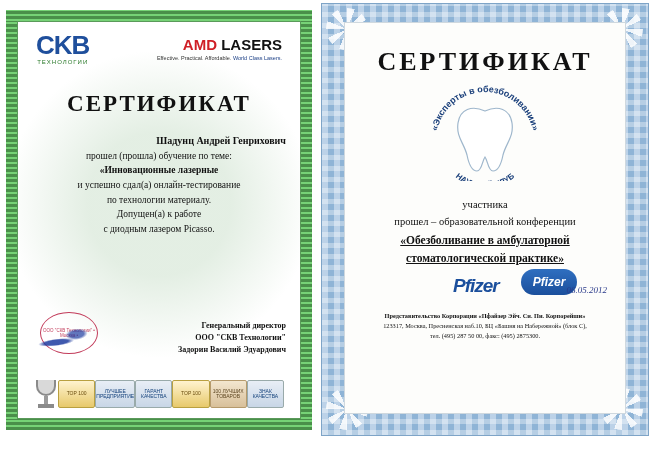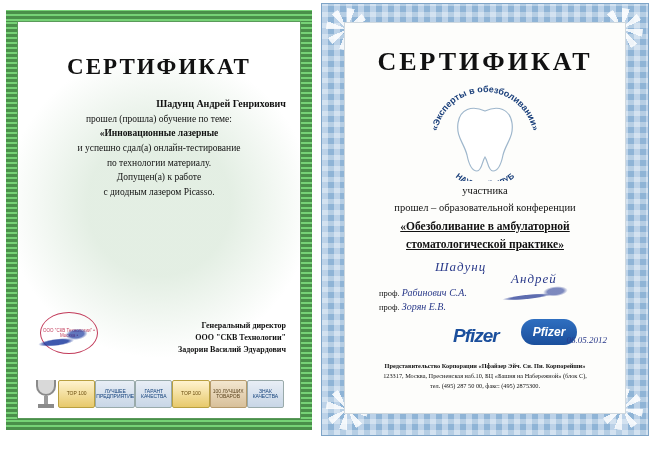--- a/index.html
+++ b/index.html
@@ -127,21 +127,21 @@
   .cr-paper{
     position:absolute;left:26px;top:22px;right:29px;bottom:40px;
     background:#fdfdfb;border:1px solid #cfd8de;box-sizing:border-box;z-index:4;
     padding:10px 16px;
   }
   .cr-title{
     text-align:center;font-size:26px;letter-spacing:3px;font-weight:bold;color:#111;margin-top:14px;
   }
   .tooth-wrap{position:relative;height:98px;margin-top:6px;}
   .tooth-svg{position:absolute;left:50%;top:2px;transform:translateX(-50%);}
-  .cr-sub{text-align:center;font-size:10.5px;line-height:1.6;color:#111;margin-top:2px;}
+  .cr-sub{text-align:center;font-size:10.5px;line-height:1.6;color:#111;margin-top:16px;}
   .cr-sub .bold{font-weight:bold;font-size:11.5px;text-decoration:underline;}
   .cr-hand{
     margin-top:6px;height:58px;position:relative;
   }
   .hand-line{
     position:absolute;font-family:"Liberation Serif",serif;color:#2a3a8a;
     font-style:italic;font-size:10px;white-space:nowrap;
   }
   .hand-1{left:74px;top:0px;font-size:13px;letter-spacing:1px;}
   .hand-2{left:150px;top:12px;font-size:13px;letter-spacing:1px;}
@@ -180,20 +180,38 @@
 </head>
 <body>
 
 <div class="page">
 
   <div class="cert-left">
     <div class="cl-border"></div>
     <div class="cl-inner">
       <div class="cl-content">
 
+        <div class="logos">
+          <div class="ckb-logo">
+            <div>
+              <div class="ckb-mark">CKB</div>
+              <div class="ckb-sub">ТЕХНОЛОГИИ</div>
+            </div>
+          </div>
+          <div class="amd">
+            <div class="amd-top">
+              <span class="red">AMD</span>
+              <span>LASERS</span>
+            </div>
+            <div class="amd-sub">
+              <span>Effective. Practical. Affordable.</span>
+              <span class="blu">World Class Lasers.</span>
+            </div>
+          </div>
+        </div>
 
         <div class="cl-title">СЕРТИФИКАТ</div>
 
         <div class="cl-body">
           <div class="name">Шадунц Андрей Генрихович</div>
           <div>прошел (прошла) обучение по теме:</div>
           <div class="bold">«Инновационные лазерные</div>
           <div>и успешно сдал(а) онлайн-тестирование</div>
           <div>по технологии материалу.</div>
           <div>Допущен(а) к работе</div>
@@ -266,33 +284,20 @@
         </svg>
       </div>
 
       <div class="cr-sub">
         <div>участника</div>
         <div>прошел – образовательной конференции</div>
         <div class="bold">«Обезболивание в амбулаторной</div>
         <div class="bold">стоматологической практике»</div>
       </div>
 
-      <div class="cr-hand">
-        <div class="hand-line hand-1">Шадунц</div>
-        <div class="hand-line hand-2">Андрей</div>
-        <div class="hand-line hand-3">
-          <span>проф.</span>
-          <span class="ital">Рабинович С.А.</span>
-        </div>
-        <div class="hand-line hand-4">
-          <span>проф.</span>
-          <span class="ital">Зорян Е.В.</span>
-        </div>
-        <div class="swish"></div>
-      </div>
 
       <div class="pfizer-row">
         <div class="pfizer">Pfizer</div>
         <div class="pfizer-badge">Pfizer</div>
         <div class="date-hand">06.05.2012</div>
       </div>
 
       <div class="cr-footer">
         <div class="bld">Представительство Корпорации «Пфайзер Эйч. Си. Пи. Корпорейшн»</div>
         <div>123317, Москва, Пресненская наб.10, БЦ «Башня на Набережной» (блок С),</div>

